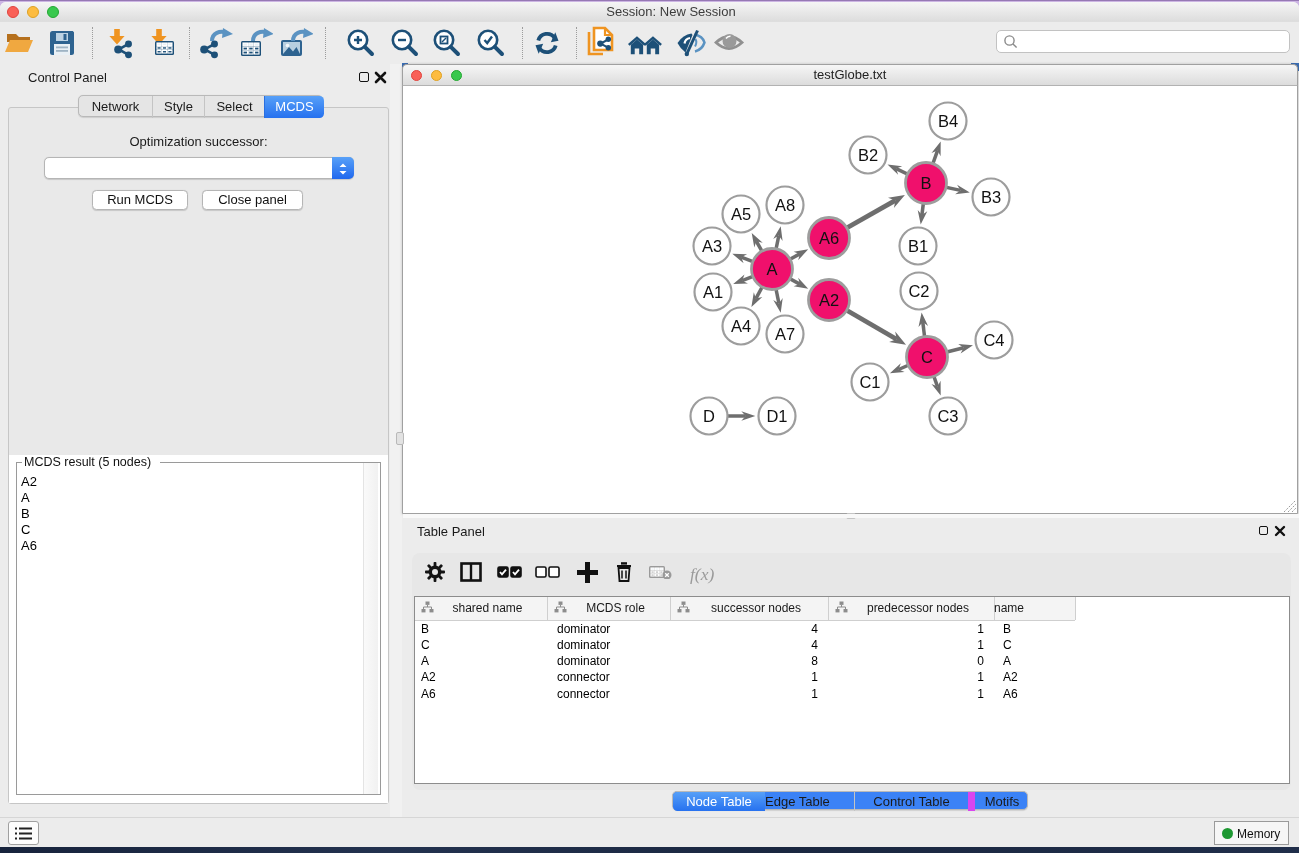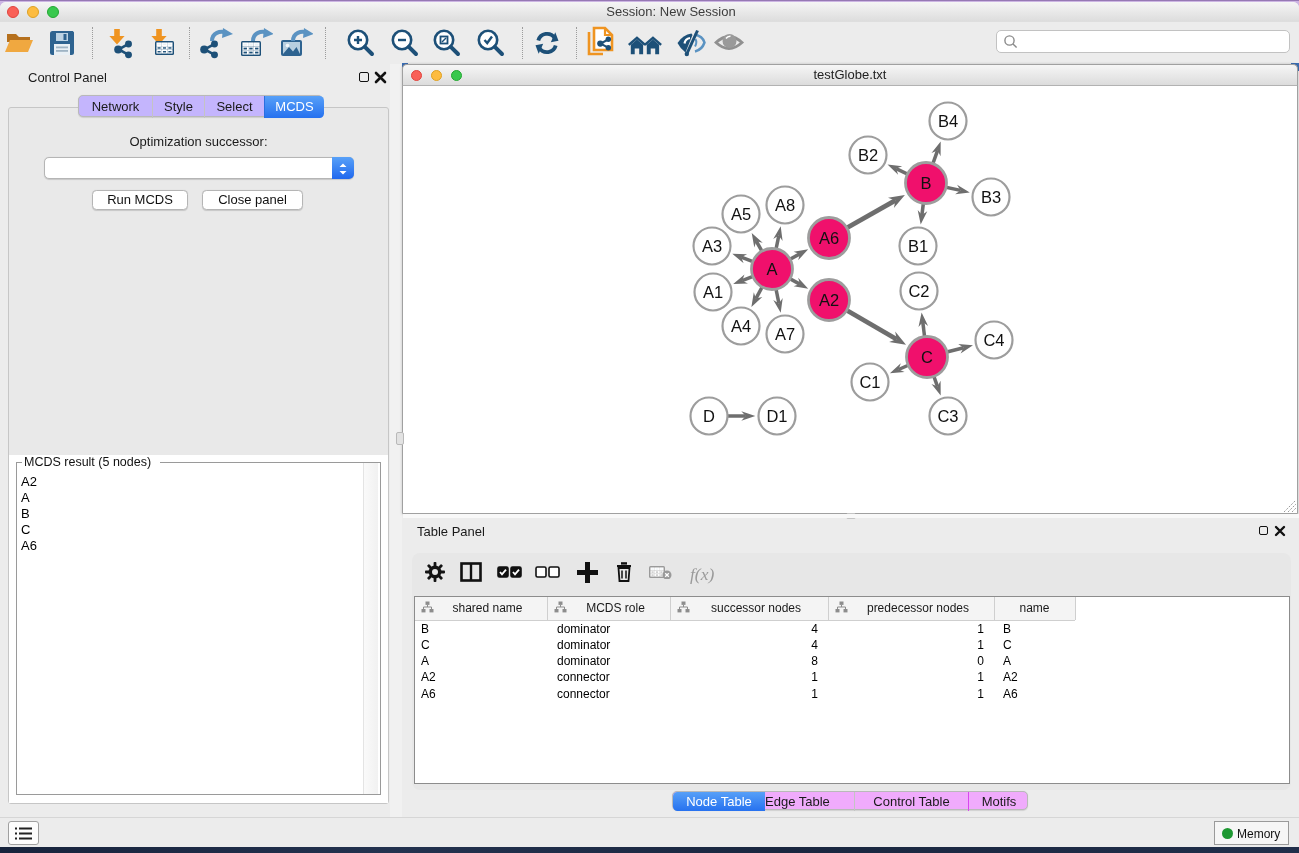--- a/index.html
+++ b/index.html
@@ -166,21 +166,21 @@
     <line x1="10" y1="10" x2="13.6" y2="13.6" stroke="#8a8a8a" stroke-width="1.4"></line>
   </svg>
 
 <div class="abs" style="left:13px;top:70px;font-size:13px;color:#1a1a1a;margin-left:15px;">Control Panel</div>
 <div class="abs" style="left:359px;top:72px;width:10px;height:10px;border:1.6px solid #111;border-radius:2px;"></div>
 <svg class="abs" style="left:374px;top:71px;" width="13" height="13" viewBox="0 0 13 13">
     <path d="M2 2 L11 11 M11 2 L2 11" stroke="#111" stroke-width="2.6" stroke-linecap="round"></path>
   </svg>
 
 <div class="abs" style="left:8px;top:107px;width:381px;height:697px;background:#e9e9e9;border:1px solid #c6c6c6;border-radius:3px;"></div>
-<div style="position:absolute;left:78px;top:95px;width:245px;height:22px;border-radius:5px;background:#c4b5fd;border:1px solid #b9b9b9;box-shadow:0 0.5px 1px rgba(0,0,0,0.12);">
+<div style="position:absolute;left:78px;top:95px;width:245px;height:22px;border-radius:5px;background:#e5e5e5;border:1px solid #b9b9b9;box-shadow:0 0.5px 1px rgba(0,0,0,0.12);">
     <div style="position:absolute;left:0px;top:0;width:73px;height:22px;color:#1a1a1a;border-radius:4.5px 0 0 4.5px;font-size:13px;line-height:22px;text-align:center;">Network</div>
     <div style="position:absolute;left:73px;top:0;width:52px;height:22px;color:#1a1a1a;border-left:1px solid #c4c4c4;font-size:13px;line-height:22px;text-align:center;">Style</div>
     <div style="position:absolute;left:125px;top:0;width:60px;height:22px;color:#1a1a1a;border-left:1px solid #c4c4c4;font-size:13px;line-height:22px;text-align:center;">Select</div>
     <div style="position:absolute;left:185px;top:0;width:60px;height:22px;background:linear-gradient(#57a0f8,#2671ef);color:#fff;border-radius:0 4.5px 4.5px 0;border-left:1px solid #2a6fe0;font-size:13px;line-height:22px;text-align:center;">MCDS</div>
   </div>
 <div class="abs" style="left:0;top:134px;width:397px;height:18px;text-align:center;font-size:13px;color:#1a1a1a;">Optimization successor:</div>
 <div class="abs" style="left:44px;top:157px;width:310px;height:22px;background:#fff;border:1px solid #b5b5b5;border-radius:5px;box-shadow:0 0.5px 1px rgba(0,0,0,0.15);">
   <div class="abs" style="right:-1px;top:-1px;width:22px;height:22px;background:linear-gradient(#58a1f8,#2068ee);border-radius:0 5px 5px 0;"></div>
   <svg class="abs" style="right:3px;top:3px;" width="14" height="16" viewBox="0 0 14 16">
       <path d="M3.5 6 L7 2.5 L10.5 6 z M3.5 10 L7 13.5 L10.5 10 z" fill="#fff"></path>
@@ -390,21 +390,21 @@
 <div style="position:absolute;left:828px;top:597px;width:0;height:23px;border-left:1px solid #cfcfcf;"></div>
 <svg style="position:absolute;left:835px;top:601px;" width="13" height="12" viewBox="0 0 13 12">
     <rect x="4.5" y="0.5" width="4" height="3.4" fill="#8d8d8d"></rect>
     <path d="M6.5 4 v2 M2.5 8 v-2 h8 v2" stroke="#8d8d8d" fill="none" stroke-width="1"></path>
     <rect x="0.5" y="8" width="4" height="3.4" fill="#8d8d8d"></rect>
     <rect x="8.5" y="8" width="4" height="3.4" fill="#8d8d8d"></rect>
   </svg>
 <div style="position:absolute;left:842px;top:597px;width:152px;height:23px;line-height:23px;text-align:center;font-size:12px;color:#1a1a1a;">predecessor nodes</div>
 <div style="position:absolute;left:994px;top:597px;width:0;height:23px;border-left:1px solid #cfcfcf;"></div>
 <div style="position:absolute;left:1075px;top:597px;width:0;height:23px;border-left:1px solid #cfcfcf;"></div>
-<div style="position:absolute;left:994px;top:597px;width:81px;height:23px;line-height:23px;text-align:center;font-size:12px;color:#1a1a1a;">name</div>
+<div style="position:absolute;left:994px;top:597px;width:81px;height:23px;line-height:23px;text-align:left;font-size:12px;color:#1a1a1a;">name</div>
 <div style="position:absolute;left:421px;top:620.5px;font-size:12px;height:16.3px;line-height:16.3px;">B</div>
 <div style="position:absolute;left:557px;top:620.5px;font-size:12px;height:16.3px;line-height:16.3px;">dominator</div>
 <div style="position:absolute;left:718px;top:620.5px;width:100px;text-align:right;font-size:12px;height:16.3px;line-height:16.3px;">4</div>
 <div style="position:absolute;left:884px;top:620.5px;width:100px;text-align:right;font-size:12px;height:16.3px;line-height:16.3px;">1</div>
 <div style="position:absolute;left:1003px;top:620.5px;font-size:12px;height:16.3px;line-height:16.3px;">B</div>
 <div style="position:absolute;left:421px;top:636.8px;font-size:12px;height:16.3px;line-height:16.3px;">C</div>
 <div style="position:absolute;left:557px;top:636.8px;font-size:12px;height:16.3px;line-height:16.3px;">dominator</div>
 <div style="position:absolute;left:718px;top:636.8px;width:100px;text-align:right;font-size:12px;height:16.3px;line-height:16.3px;">4</div>
 <div style="position:absolute;left:884px;top:636.8px;width:100px;text-align:right;font-size:12px;height:16.3px;line-height:16.3px;">1</div>
 <div style="position:absolute;left:1003px;top:636.8px;font-size:12px;height:16.3px;line-height:16.3px;">C</div>
@@ -416,25 +416,25 @@
 <div style="position:absolute;left:421px;top:669.4px;font-size:12px;height:16.3px;line-height:16.3px;">A2</div>
 <div style="position:absolute;left:557px;top:669.4px;font-size:12px;height:16.3px;line-height:16.3px;">connector</div>
 <div style="position:absolute;left:718px;top:669.4px;width:100px;text-align:right;font-size:12px;height:16.3px;line-height:16.3px;">1</div>
 <div style="position:absolute;left:884px;top:669.4px;width:100px;text-align:right;font-size:12px;height:16.3px;line-height:16.3px;">1</div>
 <div style="position:absolute;left:1003px;top:669.4px;font-size:12px;height:16.3px;line-height:16.3px;">A2</div>
 <div style="position:absolute;left:421px;top:685.7px;font-size:12px;height:16.3px;line-height:16.3px;">A6</div>
 <div style="position:absolute;left:557px;top:685.7px;font-size:12px;height:16.3px;line-height:16.3px;">connector</div>
 <div style="position:absolute;left:718px;top:685.7px;width:100px;text-align:right;font-size:12px;height:16.3px;line-height:16.3px;">1</div>
 <div style="position:absolute;left:884px;top:685.7px;width:100px;text-align:right;font-size:12px;height:16.3px;line-height:16.3px;">1</div>
 <div style="position:absolute;left:1003px;top:685.7px;font-size:12px;height:16.3px;line-height:16.3px;">A6</div>
-<div style="position:absolute;left:672px;top:791px;width:356px;height:19px;border-radius:5px;background:#f0abfc;border:1px solid #b9b9b9;box-shadow:0 0.5px 1px rgba(0,0,0,0.12);">
+<div style="position:absolute;left:672px;top:791px;width:356px;height:19px;border-radius:5px;background:#3b82f6;border:1px solid #b9b9b9;box-shadow:0 0.5px 1px rgba(0,0,0,0.12);">
     <div style="position:absolute;left:0px;top:0;width:92px;height:19px;background:linear-gradient(#57a0f8,#2671ef);color:#fff;border-radius:4.5px 0 0 4.5px;font-size:13px;line-height:19px;text-align:center;">Node Table</div>
     <div style="position:absolute;left:92px;top:0;width:89px;height:19px;color:#1a1a1a;font-size:13px;line-height:19px;">Edge Table</div>
     <div style="position:absolute;left:181px;top:0;width:114px;height:19px;color:#1a1a1a;border-left:1px solid #c4c4c4;font-size:13px;line-height:19px;text-align:center;">Control Table</div>
-    <div style="position:absolute;left:295px;top:0;width:61px;height:19px;color:#1a1a1a;border-radius:0 4.5px 4.5px 0;border-left:1px solid #d946ef;font-size:13px;line-height:19px;text-align:center;">Motifs</div>
+    <div style="position:absolute;left:295px;top:0;width:61px;height:19px;color:#1a1a1a;border-radius:0 4.5px 4.5px 0;border-left:7px solid #d946ef;font-size:13px;line-height:19px;text-align:center;">Motifs</div>
   </div>
 
 <div class="abs" style="left:0;top:817px;width:1299px;height:30px;background:#ececec;border-top:1px solid #d6d6d6;"></div>
 <div class="abs" style="left:8px;top:821px;width:31px;height:24px;background:#fdfdfd;border:1px solid #a0a0a0;border-radius:3px;"></div>
 <svg class="abs" style="left:15px;top:827px;" width="17" height="13" viewBox="0 0 17 13">
     <g fill="#222">
       <rect x="0" y="0.5" width="2" height="2"></rect>
       <rect x="4" y="0.5" width="13" height="2"></rect>
       <rect x="0" y="5.5" width="2" height="2"></rect>
       <rect x="4" y="5.5" width="13" height="2"></rect>

